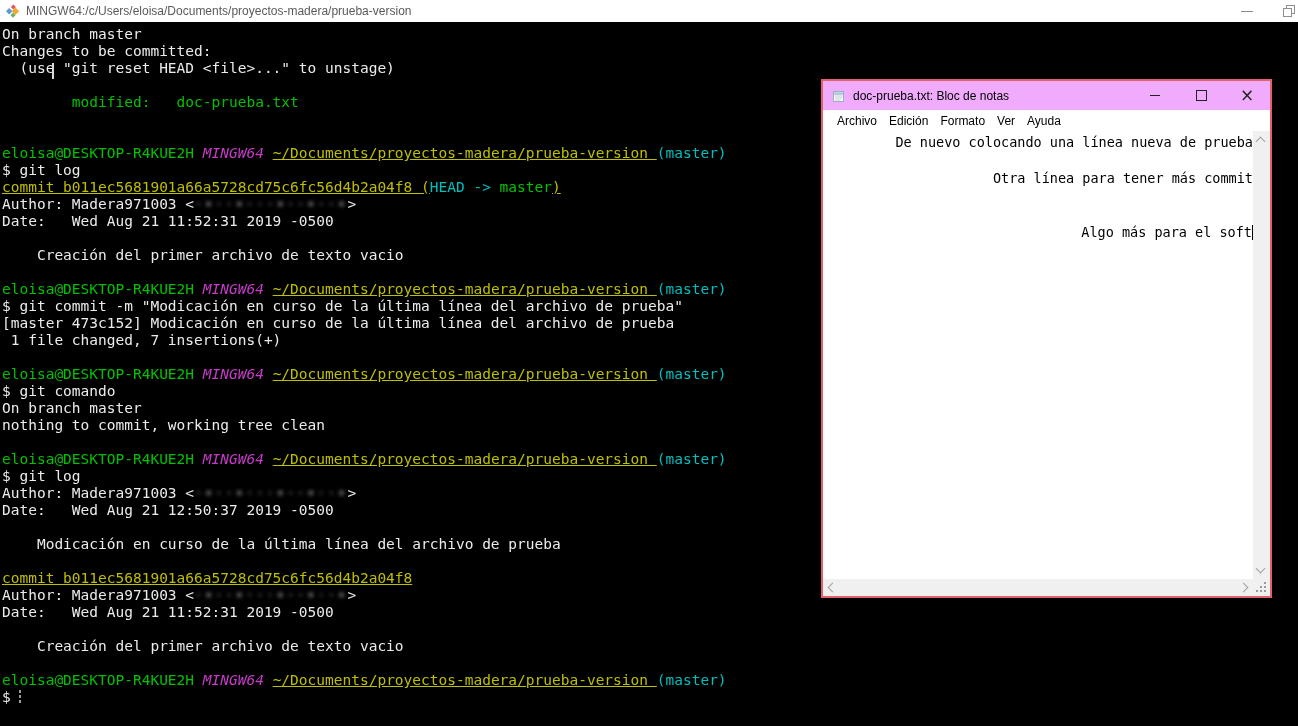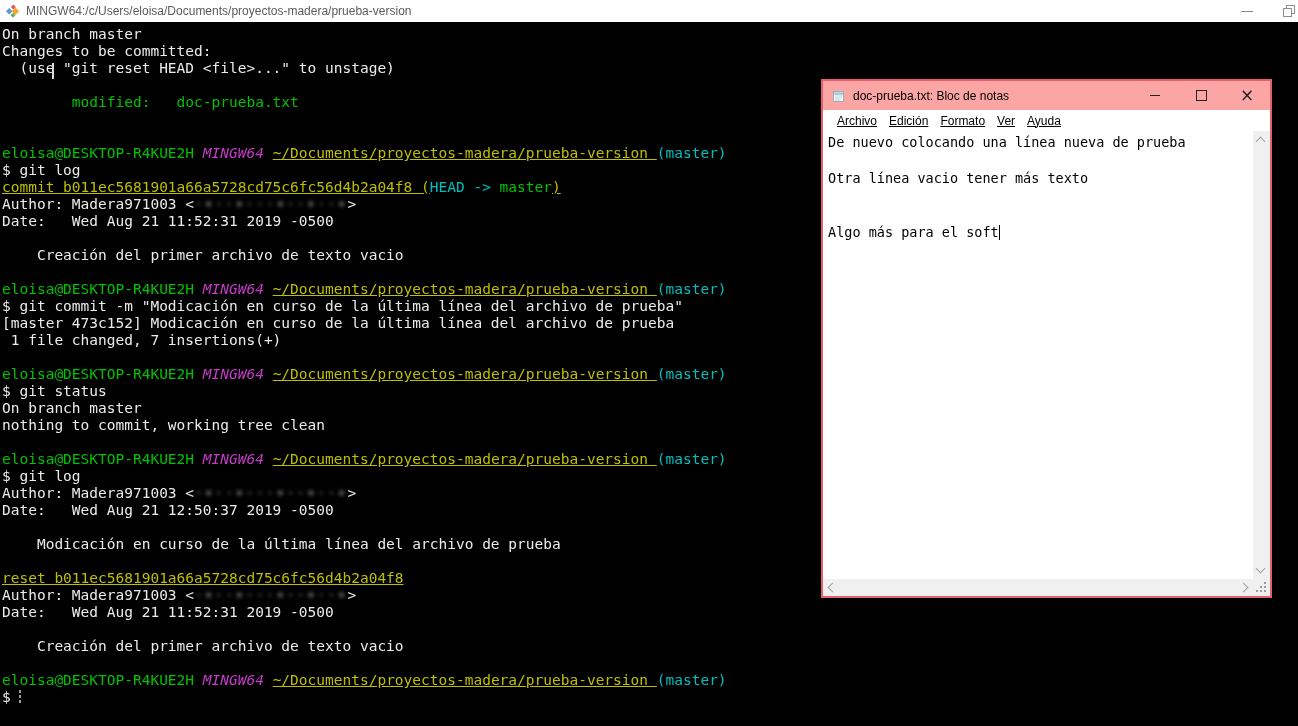--- a/index.html
+++ b/index.html
@@ -24,35 +24,35 @@
   .c-yellow{color:var(--term_yellow);text-decoration:underline;}
   .c-cyan{color:var(--term_cyan);}
   .c-smudge{color:#bfbfbf;filter:blur(2.2px);opacity:.8;letter-spacing:1.5px;}
   .c-cursor{display:inline-block;width:2px;height:15px;margin-bottom:-3px;
     background:repeating-linear-gradient(180deg,#9c9c9c 0 3px,transparent 3px 5px);}
   .ibeam{position:absolute;left:52px;top:41px;width:2px;height:16px;background:#d9d9d9;}
 
   
   .notepad-window{position:absolute;left:821px;top:79px;width:451px;height:519px;background:#fff;
     border:2px solid var(--np_border);box-sizing:border-box;}
-  .np-titlebar{height:29px;display:flex;align-items:center;background:#fca5a5;}
+  .np-titlebar{height:29px;display:flex;align-items:center;background:#f0abfc;}
   .np-appicon{margin-left:9px;display:flex;align-items:center;}
   .np-title{font-size:12px;color:#000;margin-left:7px;white-space:nowrap;}
   .np-controls{margin-left:auto;display:flex;height:100%;}
   .np-btn{width:46px;height:100%;display:flex;align-items:center;justify-content:center;}
   .glyph-min{width:10px;height:1px;background:#222;}
   .glyph-max{width:9px;height:9px;border:1px solid #222;}
   .glyph-close{font-size:17px;line-height:1;color:#222;font-family:"DejaVu Sans",sans-serif;}
   .np-menubar{height:21px;display:flex;align-items:center;padding-left:8px;font-size:12px;color:#000;
-    border-bottom:4px solid #0369a1;background:#fff;text-decoration:underline;}
+    border-bottom:4px solid #0369a1;background:#fff;}
   .np-menu-item{padding:0 6px;}
   .np-body{position:absolute;top:50px;left:0;right:0;bottom:0;background:#fff;}
   .np-text{position:absolute;top:0;left:0;right:17px;bottom:17px;padding:2px 0 0 5px;overflow:hidden;
     font-family:"DejaVu Sans Mono",monospace;font-size:13.5px;color:#000;}
-  .npline{height:18px;line-height:18px;white-space:pre;}
+  .npline{height:18px;line-height:18px;white-space:pre;text-align:right;}
   .np-caret{display:inline-block;width:1px;height:15px;background:#000;margin-bottom:-3px;}
   .np-vscroll{position:absolute;top:0;right:0;bottom:17px;width:17px;background:var(--scrollbar_bg);}
   .np-hscroll{position:absolute;left:0;right:17px;bottom:0;height:17px;background:var(--scrollbar_bg);}
   .np-grip{position:absolute;right:0;bottom:0;width:17px;height:17px;background:var(--scrollbar_bg);}
   .np-grip i{position:absolute;left:3px;top:11px;width:2px;height:2px;background:#9a9a9a;
     box-shadow:4px 0 0 #9a9a9a,8px 0 0 #9a9a9a,4px -4px 0 #9a9a9a,8px -4px 0 #9a9a9a,8px -8px 0 #9a9a9a;}
   .chev{position:absolute;width:6px;height:6px;border:solid var(--scroll_arrow);border-width:1.6px 1.6px 0 0;}
   .chev.up{transform:rotate(-45deg);top:7px;left:4px;}
   .chev.down{transform:rotate(135deg);bottom:7px;left:4px;}
   .chev.left{transform:rotate(-135deg);left:6px;top:5px;}
@@ -93,32 +93,32 @@
         <div class="tline"><span class="c-fg">Date:   Wed Aug 21 11:52:31 2019 -0500</span></div>
         <div class="tline"></div>
         <div class="tline"><span class="c-fg">    Creación del primer archivo de texto vacio</span></div>
         <div class="tline"></div>
         <div class="tline"><span class="c-green">eloisa@DESKTOP-R4KUE2H </span><span class="c-magenta">MINGW64 </span><span class="c-yellow">~/Documents/proyectos-madera/prueba-version </span><span class="c-cyan">(master)</span></div>
         <div class="tline"><span class="c-fg">$ git commit -m "Modicación en curso de la última línea del archivo de prueba"</span></div>
         <div class="tline"><span class="c-fg">[master 473c152] Modicación en curso de la última línea del archivo de prueba</span></div>
         <div class="tline"><span class="c-fg"> 1 file changed, 7 insertions(+)</span></div>
         <div class="tline"></div>
         <div class="tline"><span class="c-green">eloisa@DESKTOP-R4KUE2H </span><span class="c-magenta">MINGW64 </span><span class="c-yellow">~/Documents/proyectos-madera/prueba-version </span><span class="c-cyan">(master)</span></div>
-        <div class="tline"><span class="c-fg">$ git status</span></div>
+        <div class="tline"><span class="c-fg">$ git comando</span></div>
         <div class="tline"><span class="c-fg">On branch master</span></div>
         <div class="tline"><span class="c-fg">nothing to commit, working tree clean</span></div>
         <div class="tline"></div>
         <div class="tline"><span class="c-green">eloisa@DESKTOP-R4KUE2H </span><span class="c-magenta">MINGW64 </span><span class="c-yellow">~/Documents/proyectos-madera/prueba-version </span><span class="c-cyan">(master)</span></div>
         <div class="tline"><span class="c-fg">$ git log</span></div>
         <div class="tline"><span class="c-fg">Author: Madera971003 &lt;</span><span class="c-smudge">·•··•···•··•··•</span><span class="c-fg">&gt;</span></div>
         <div class="tline"><span class="c-fg">Date:   Wed Aug 21 12:50:37 2019 -0500</span></div>
         <div class="tline"></div>
         <div class="tline"><span class="c-fg">    Modicación en curso de la última línea del archivo de prueba</span></div>
         <div class="tline"></div>
-        <div class="tline"><span class="c-yellow">reset b011ec5681901a66a5728cd75c6fc56d4b2a04f8</span></div>
+        <div class="tline"><span class="c-yellow">commit b011ec5681901a66a5728cd75c6fc56d4b2a04f8</span></div>
         <div class="tline"><span class="c-fg">Author: Madera971003 &lt;</span><span class="c-smudge">·•··•···•··•··•</span><span class="c-fg">&gt;</span></div>
         <div class="tline"><span class="c-fg">Date:   Wed Aug 21 11:52:31 2019 -0500</span></div>
         <div class="tline"></div>
         <div class="tline"><span class="c-fg">    Creación del primer archivo de texto vacio</span></div>
         <div class="tline"></div>
         <div class="tline"><span class="c-green">eloisa@DESKTOP-R4KUE2H </span><span class="c-magenta">MINGW64 </span><span class="c-yellow">~/Documents/proyectos-madera/prueba-version </span><span class="c-cyan">(master)</span></div>
         <div class="tline"><span class="c-fg">$ </span><span class="c-cursor"></span></div>
       </div>
   </div>
 
@@ -150,21 +150,21 @@
         <span class="np-menu-item">Archivo</span>
         <span class="np-menu-item">Edición</span>
         <span class="np-menu-item">Formato</span>
         <span class="np-menu-item">Ver</span>
         <span class="np-menu-item">Ayuda</span>
       </div>
     <div class="np-body">
       <div class="np-text">
           <div class="npline">De nuevo colocando una línea nueva de prueba</div>
           <div class="npline"></div>
-          <div class="npline">Otra línea vacio tener más texto</div>
+          <div class="npline">Otra línea para tener más commit</div>
           <div class="npline"></div>
           <div class="npline"></div>
           <div class="npline">Algo más para el soft<span class="np-caret"></span></div>
         </div>
       <div class="np-vscroll">
         <span class="chev up"></span>
         <span class="chev down"></span>
       </div>
       <div class="np-hscroll">
         <span class="chev left"></span>

